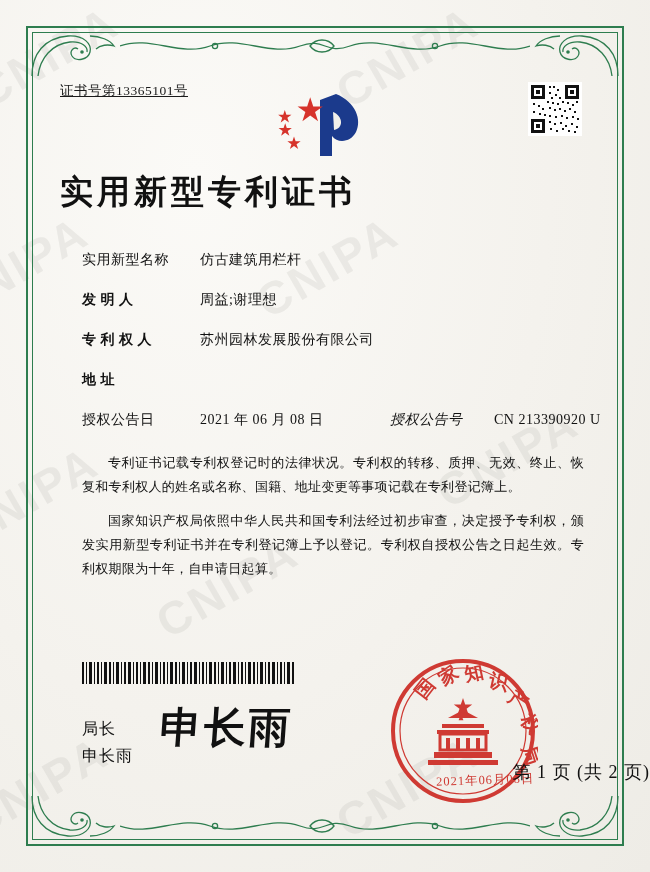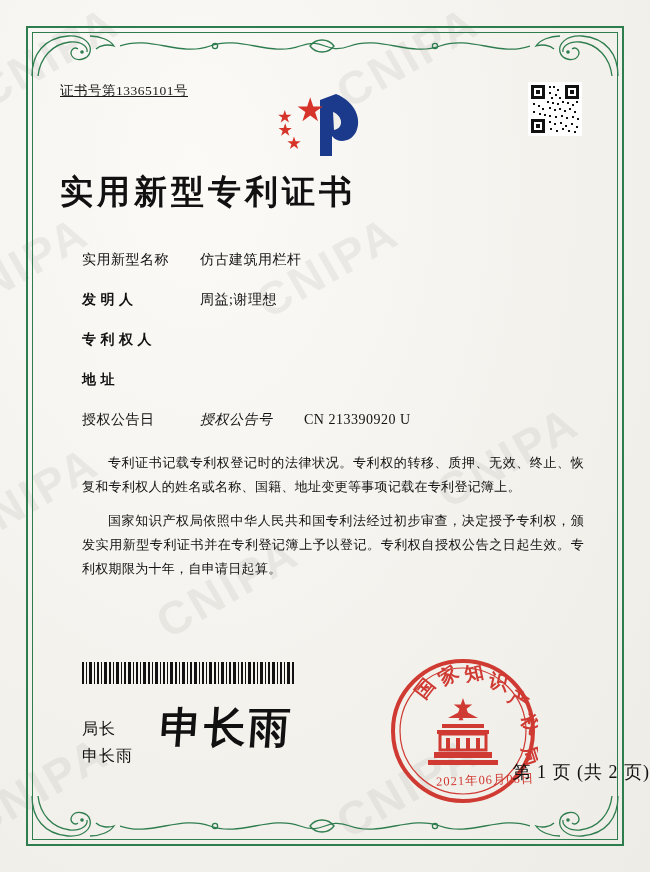--- a/index.html
+++ b/index.html
@@ -364,26 +364,28 @@
       <div class="frow">
         <div class="flabel">实用新型名称</div>
         <div class="fvalue">仿古建筑用栏杆</div>
       </div>
       <div class="frow">
         <div class="flabel spread">发 明 人</div>
         <div class="fvalue">周益;谢理想</div>
       </div>
       <div class="frow">
         <div class="flabel spread">专 利 权 人</div>
+        <div class="fvalue">苏州园林发展股份有限公司</div>
       </div>
       <div class="frow">
         <div class="flabel spread">地 址</div>
       </div>
       <div class="frow dual">
         <div class="flabel">授权公告日</div>
+        <div class="fvalue">2021 年 06 月 08 日</div>
         <div class="flabel2">授权公告号</div>
         <div class="fvalue">CN 213390920 U</div>
       </div>
     </div>
 
     <div class="para second">专利证书记载专利权登记时的法律状况。专利权的转移、质押、无效、终止、恢复和专利权人的姓名或名称、国籍、地址变更等事项记载在专利登记簿上。</div>
     <div class="para">国家知识产权局依照中华人民共和国专利法经过初步审查，决定授予专利权，颁发实用新型专利证书并在专利登记簿上予以登记。专利权自授权公告之日起生效。专利权期限为十年，自申请日起算。</div>
 
     <div class="barcode">
       <svg viewBox="0 0 214 22" shape-rendering="crispEdges">

